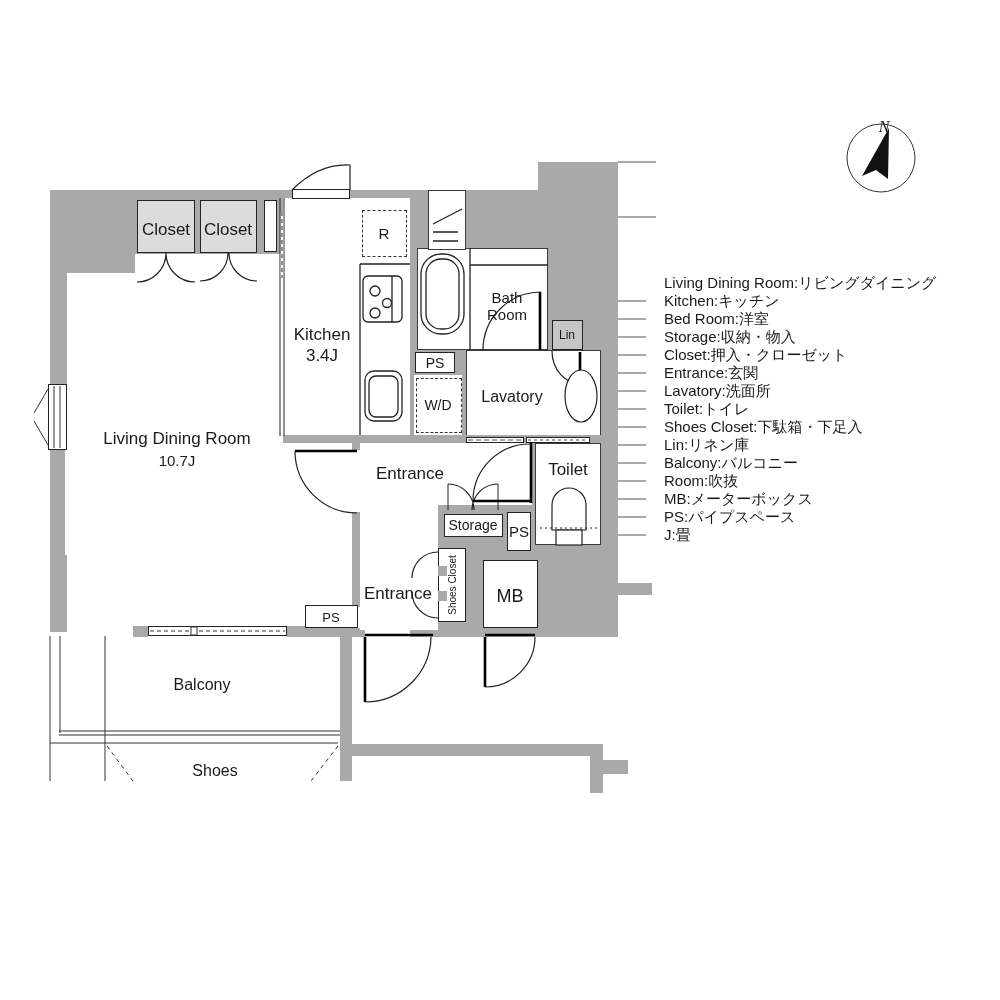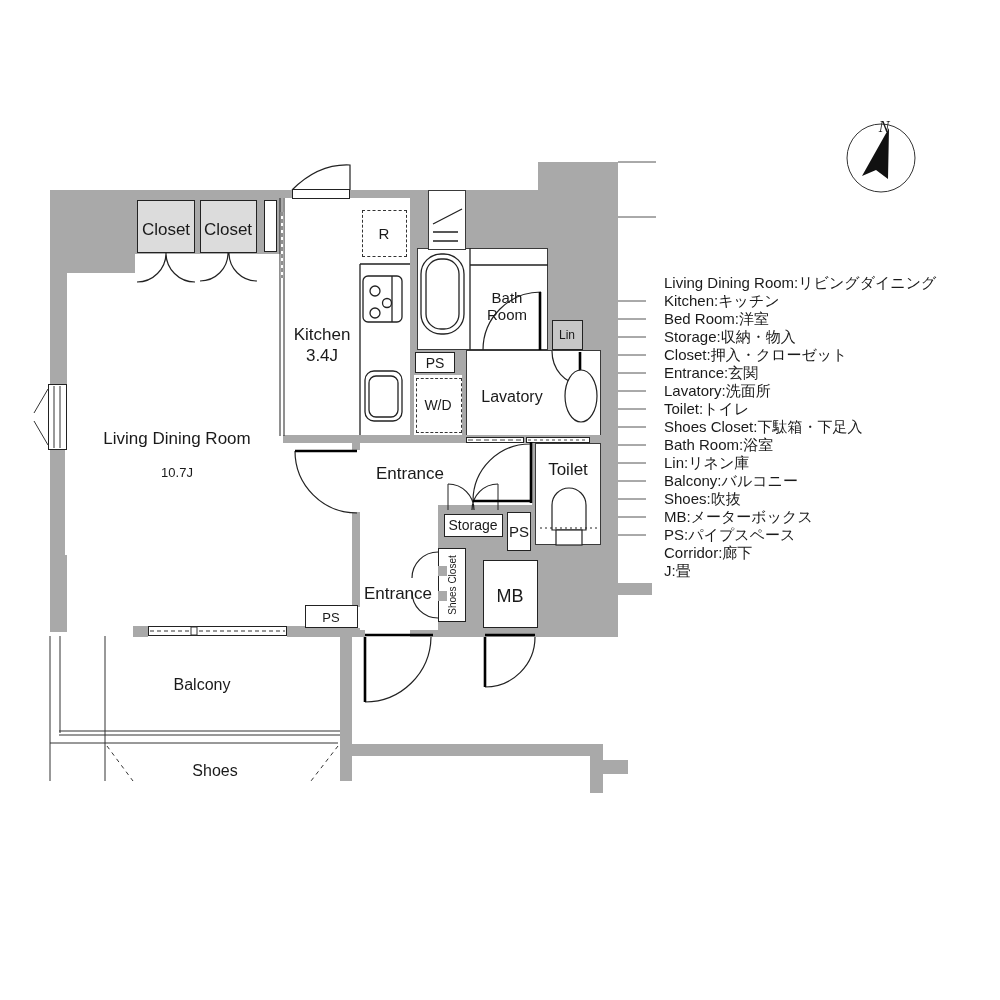--- a/index.html
+++ b/index.html
@@ -160,21 +160,21 @@
       <polygon points="889,128 862,176 876,170 888,179" fill="#111"></polygon>
     </g>
   </svg>
 
   <div class="lbl" style="left:166px;top:230px;font-size:17px">Closet</div>
   <div class="lbl" style="left:228px;top:230px;font-size:17px">Closet</div>
   <div class="lbl" style="left:384px;top:233px;font-size:15px">R</div>
   <div class="lbl" style="left:322px;top:335px;font-size:17px">Kitchen</div>
   <div class="lbl" style="left:322px;top:356px;font-size:17px">3.4J</div>
   <div class="lbl" style="left:177px;top:439px;font-size:17px">Living Dining Room</div>
-  <div class="lbl" style="left:177px;top:472px;font-size:13px">10.7J</div>
+  <div class="lbl" style="left:177px;top:460px;font-size:15px">10.7J</div>
   <div class="lbl" style="left:507px;top:297px;font-size:15px">Bath</div>
   <div class="lbl" style="left:507px;top:314px;font-size:15px">Room</div>
   <div class="lbl" style="left:435px;top:363px;font-size:14px">PS</div>
   <div class="lbl" style="left:438px;top:405px;font-size:14px">W/D</div>
   <div class="lbl" style="left:567px;top:335px;font-size:12px">Lin</div>
   <div class="lbl" style="left:512px;top:397px;font-size:16px">Lavatory</div>
   <div class="lbl" style="left:568px;top:470px;font-size:17px">Toilet</div>
   <div class="lbl" style="left:410px;top:474px;font-size:17px">Entrance</div>
   <div class="lbl" style="left:473px;top:525px;font-size:14px">Storage</div>
   <div class="lbl" style="left:519px;top:531px;font-size:15px">PS</div>
@@ -189,23 +189,21 @@
   <div id="legend">
     <div>Living Dining Room:リビングダイニング</div>
     <div>Kitchen:キッチン</div>
     <div>Bed Room:洋室</div>
     <div>Storage:収納・物入</div>
     <div>Closet:押入・クローゼット</div>
     <div>Entrance:玄関</div>
     <div>Lavatory:洗面所</div>
     <div>Toilet:トイレ</div>
     <div>Shoes Closet:下駄箱・下足入</div>
-    <div>Bath Room:浴室</div>
     <div>Lin:リネン庫</div>
     <div>Balcony:バルコニー</div>
-    <div>Shoes:吹抜</div>
+    <div>Room:吹抜</div>
     <div>MB:メーターボックス</div>
     <div>PS:パイプスペース</div>
-    <div>Corridor:廊下</div>
     <div>J:畳</div>
   </div>
 
 </div>
 
 </body></html>

